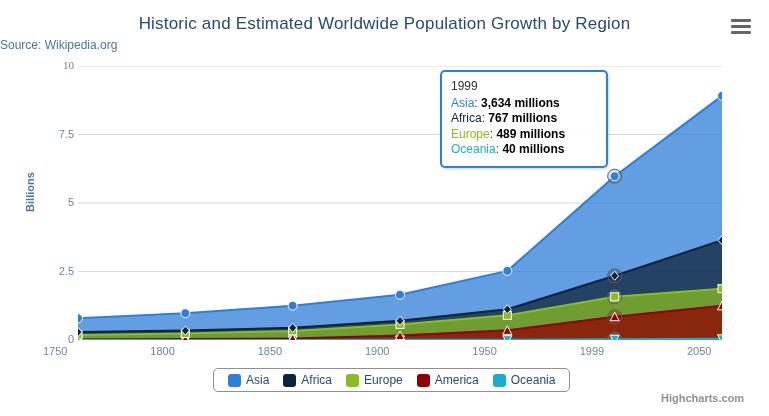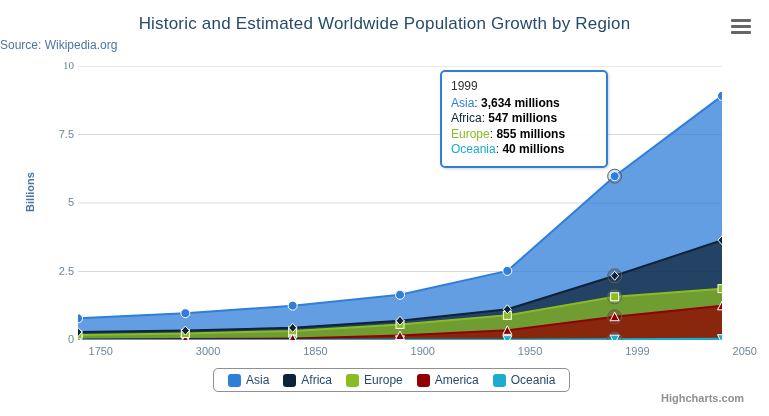--- a/index.html
+++ b/index.html
@@ -92,21 +92,21 @@
     position: absolute;
     left: 22px;
     top: 0;
     width: 52px;
     height: 416px;
   }
   .xlabel-tick {
     position: absolute;
     top: 345px;
     width: 70px;
-    text-align: right;
+    text-align: left;
     font-size: 11px;
     color: #6d869c;
   }
   .axis-title-billions {
     position: absolute;
     left: -10px;
     top: 186px;
     width: 80px;
     text-align: center;
     font-size: 11px;
@@ -265,34 +265,34 @@
         <circle cx="429.3333333333333" cy="204.8972" r="4.5" fill="#2f7ed8" stroke="#ffffff" stroke-width="1"></circle>
         <circle cx="536.6666666666666" cy="110.2028" r="7" fill="#2f7ed8" fill-opacity="0.25" stroke="#606060" stroke-width="1"></circle>
         <circle cx="536.6666666666666" cy="110.2028" r="4.5" fill="#2f7ed8" stroke="#ffffff" stroke-width="1"></circle>
         <circle cx="644" cy="29.893400000000014" r="4.5" fill="#2f7ed8" stroke="#ffffff" stroke-width="1"></circle>
         <line x1="536.6666666666666" y1="0" x2="536.6666666666666" y2="274" stroke="#c0c0c0" stroke-width="1" stroke-opacity="0"></line>
       </svg>
   </div>
 
   <div id="x-ticks">
       <div class="xlabel-tick" style="left: 43px;">1750</div>
-      <div class="xlabel-tick" style="left: 150.333px;">3000</div>
+      <div class="xlabel-tick" style="left: 150.333px;">1800</div>
       <div class="xlabel-tick" style="left: 257.667px;">1850</div>
       <div class="xlabel-tick" style="left: 365px;">1900</div>
       <div class="xlabel-tick" style="left: 472.333px;">1950</div>
       <div class="xlabel-tick" style="left: 579.667px;">1999</div>
       <div class="xlabel-tick" style="left: 687px;">2050</div>
     </div>
 
   <div class="tooltip">
     <div class="tooltip-header">1999</div>
     <div id="tooltip-rows">
         <div class="tooltip-row"><span class="key" style="color: rgb(47, 126, 216);">Asia</span><span>: </span><span class="val">3,634 millions</span></div>
-        <div class="tooltip-row"><span class="key" style="color: rgb(13, 35, 58);">Africa</span><span>: </span><span class="val">547 millions</span></div>
-        <div class="tooltip-row"><span class="key" style="color: rgb(139, 188, 33);">Europe</span><span>: </span><span class="val">855 millions</span></div>
+        <div class="tooltip-row"><span class="key" style="color: rgb(13, 35, 58);">Africa</span><span>: </span><span class="val">767 millions</span></div>
+        <div class="tooltip-row"><span class="key" style="color: rgb(139, 188, 33);">Europe</span><span>: </span><span class="val">489 millions</span></div>
         <div class="tooltip-row"><span class="key" style="color: rgb(26, 173, 206);">Oceania</span><span>: </span><span class="val">40 millions</span></div>
       </div>
   </div>
 
   <div class="legend" id="legend">
       <div class="legend-item">
         <span class="legend-swatch" style="background: rgb(47, 126, 216);"></span>
         <span class="legend-text">Asia</span>
       </div>
       <div class="legend-item">

